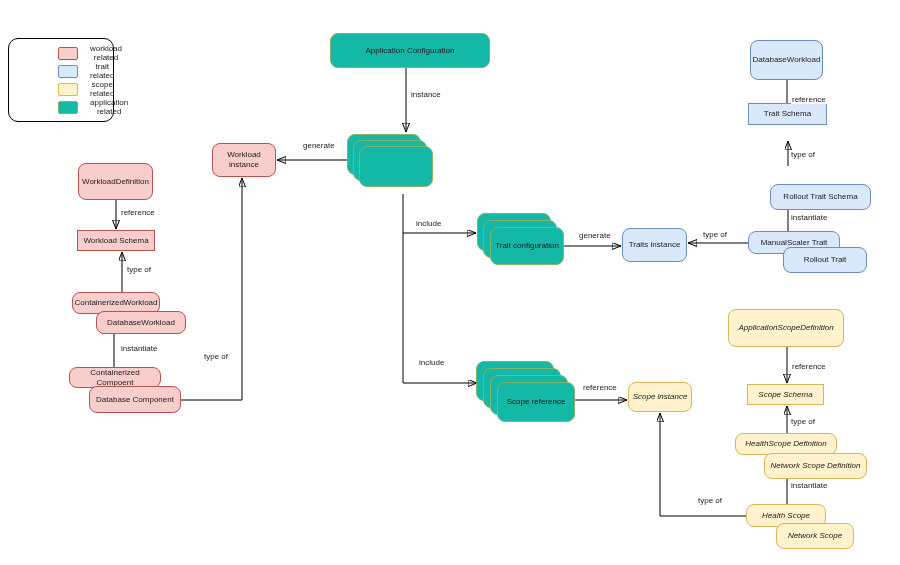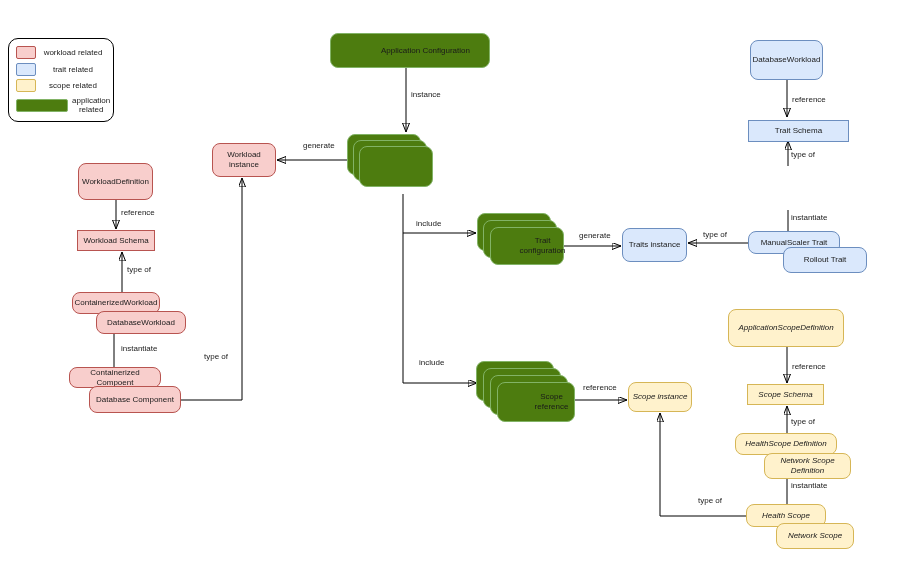--- a/index.html
+++ b/index.html
@@ -7,25 +7,25 @@
   .wires{position:absolute;left:0;top:0;}
   .wires path{fill:none;stroke:#000;stroke-width:1;}
   .node{position:absolute;border:1px solid #999;border-radius:8px;display:flex;align-items:center;
         justify-content:center;text-align:center;font-size:8px;line-height:1.25;color:#1a1a1a;
         box-sizing:border-box;padding:1px;}
   .node.sharp{border-radius:0;}
   .elabel{position:absolute;font-size:8px;color:#1a1a1a;background:#fff;padding:0 1px;white-space:nowrap;}
   .legend{position:absolute;left:8px;top:38px;width:106px;height:84px;border:1px solid #000;
           border-radius:10px;background:#fff;display:flex;flex-direction:column;
           justify-content:space-around;padding:5px 7px;box-sizing:border-box;}
-  .lrow{display:flex;align-items:center;gap:4px;}
+  .lrow{display:flex;align-items:center;gap:12px;margin-left:42px;}
   .lswatch{width:18px;height:11px;border:1px solid #999;border-radius:2px;flex:0 0 auto;}
   .lrow span{flex:1;text-align:center;font-size:8px;color:#1a1a1a;}
 </style>
-<style>[data-color="workload"]{background:#f8cecc;border-color:#b85450;}[data-color="trait"]{background:#dae8fc;border-color:#6c8ebf;}[data-color="scope"]{background:#fff2cc;border-color:#d6b656;font-style:italic;}[data-color="application"]{background:#4d7c0f;border-color:#82b366;padding-left:32px;}</style></head>
+<style>[data-color="workload"]{background:#f8cecc;border-color:#b85450;}[data-color="trait"]{background:#dae8fc;border-color:#6c8ebf;}[data-color="scope"]{background:#fff2cc;border-color:#d6b656;font-style:italic;}[data-color="application"]{background:#14b8a6;border-color:#82b366;}</style></head>
 <body>
 
 <div class="canvas">
 
   <svg class="wires" width="900" height="565">
     <defs>
       <marker id="arr" markerWidth="10" markerHeight="8" refX="9" refY="3.5" orient="auto">
         <path d="M0,0 L9,3.5 L0,7 z" fill="#000" stroke="#000000"></path>
       </marker>
     </defs>
@@ -86,29 +86,30 @@
   <div class="node" data-color="workload" style="left:212px;top:143px;width:64px;height:34px">Workload instance</div>
   <div class="node" data-color="workload" style="left:78px;top:163px;width:75px;height:37px">WorkloadDefinition</div>
   <div class="node sharp" data-color="workload" style="left:77px;top:230px;width:78px;height:21px">Workload Schema</div>
   <div class="node" data-color="workload" style="left:72px;top:292px;width:88px;height:22px">ContainerizedWorkload</div>
   <div class="node" data-color="workload" style="left:96px;top:311px;width:90px;height:23px">DatabaseWorkload</div>
   <div class="node" data-color="workload" style="left:69px;top:367px;width:92px;height:21px">Containerized Compoent</div>
   <div class="node" data-color="workload" style="left:89px;top:386px;width:92px;height:27px">Database Component</div>
 
   <div class="node" data-color="trait" style="left:622px;top:228px;width:65px;height:34px">Traits instance</div>
   <div class="node" data-color="trait" style="left:750px;top:40px;width:73px;height:40px">DatabaseWorkload</div>
-  <div class="node sharp" data-color="trait" style="left:748px;top:120px;width:101px;height:22px">Trait Schema</div>
+  <div class="node sharp" data-color="trait" style="left:748px;top:103px;width:79px;height:22px">Trait Schema</div>
+  <div class="node" data-color="trait" style="left:770px;top:184px;width:101px;height:26px">Rollout Trait Schema</div>
   <div class="node" data-color="trait" style="left:748px;top:231px;width:92px;height:23px">ManualScaler Trait</div>
   <div class="node" data-color="trait" style="left:783px;top:247px;width:84px;height:26px">Rollout Trait</div>
 
   <div class="node" data-color="scope" style="left:628px;top:382px;width:64px;height:30px">Scope instance</div>
   <div class="node" data-color="scope" style="left:728px;top:309px;width:116px;height:38px">ApplicationScopeDefinition</div>
   <div class="node sharp" data-color="scope" style="left:747px;top:384px;width:77px;height:21px">Scope Schema</div>
   <div class="node" data-color="scope" style="left:735px;top:433px;width:102px;height:22px">HealthScope Definition</div>
-  <div class="node" data-color="scope" style="left:764px;top:453px;width:87px;height:26px">Network Scope Definition</div>
+  <div class="node" data-color="scope" style="left:764px;top:453px;width:103px;height:26px">Network Scope Definition</div>
   <div class="node" data-color="scope" style="left:746px;top:504px;width:80px;height:23px">Health Scope</div>
   <div class="node" data-color="scope" style="left:776px;top:523px;width:78px;height:26px">Network Scope</div>
 
   <span class="elabel" style="left:410px;top:90px">instance</span>
   <span class="elabel" style="left:302px;top:141px">generate</span>
   <span class="elabel" style="left:415px;top:219px">include</span>
   <span class="elabel" style="left:418px;top:358px">include</span>
   <span class="elabel" style="left:578px;top:231px">generate</span>
   <span class="elabel" style="left:702px;top:230px">type of</span>
   <span class="elabel" style="left:791px;top:95px">reference</span>

